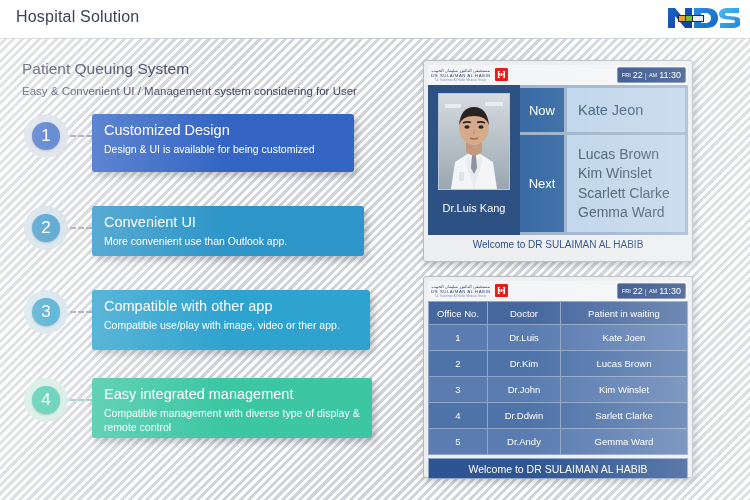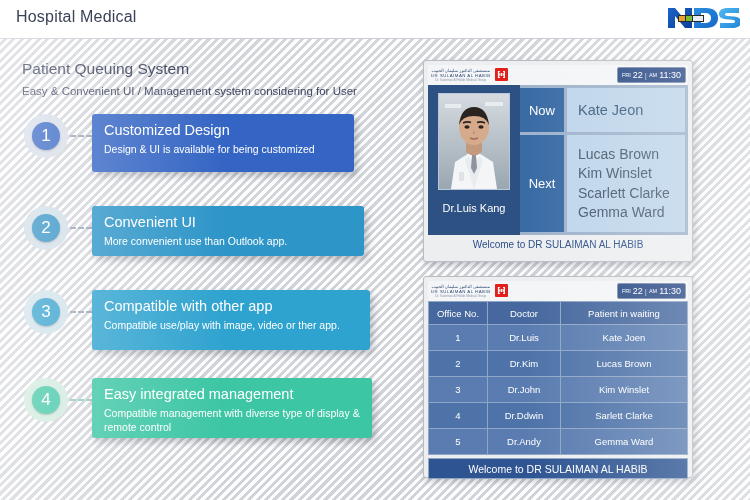--- a/index.html
+++ b/index.html
@@ -144,21 +144,21 @@
     border:1px solid #8fa6c6;
     display:flex;align-items:center;justify-content:center;font-size:10.5px;
   }
 </style>
 </head>
 <body>
 
 <div class="slide">
 
   <div class="header">
-    <div class="header-title">Hospital Medical</div>
+    <div class="header-title">Hospital Solution</div>
     <div class="logo">
       <svg width="78" height="28" viewBox="0 0 78 28">
         <defs>
           <linearGradient id="gN" x1="0" y1="0" x2="1" y2="1">
             <stop offset="0" stop-color="#1a63c8"></stop>
               <stop offset="1" stop-color="#0d3f9b"></stop>
           </linearGradient>
           <linearGradient id="gD" x1="0" y1="0" x2="1" y2="1">
             <stop offset="0" stop-color="#2a8fe0"></stop>
               <stop offset="1" stop-color="#1567c6"></stop>

